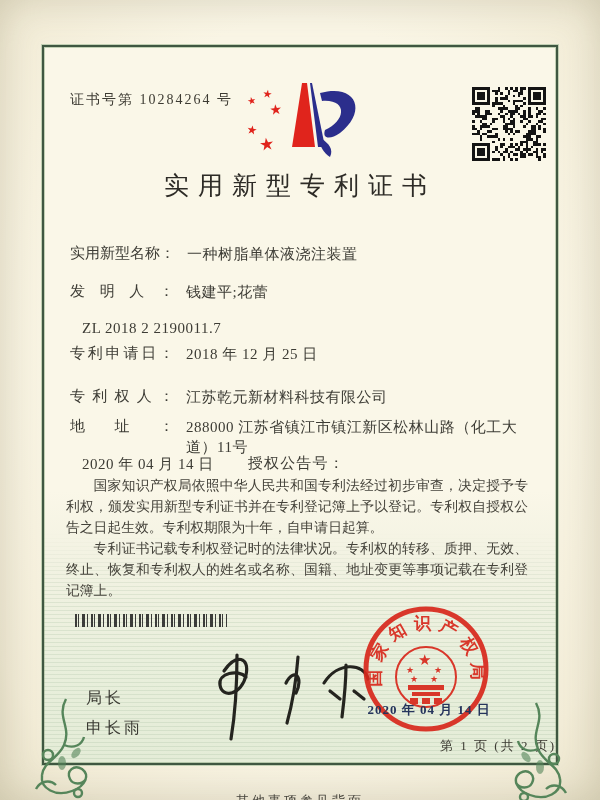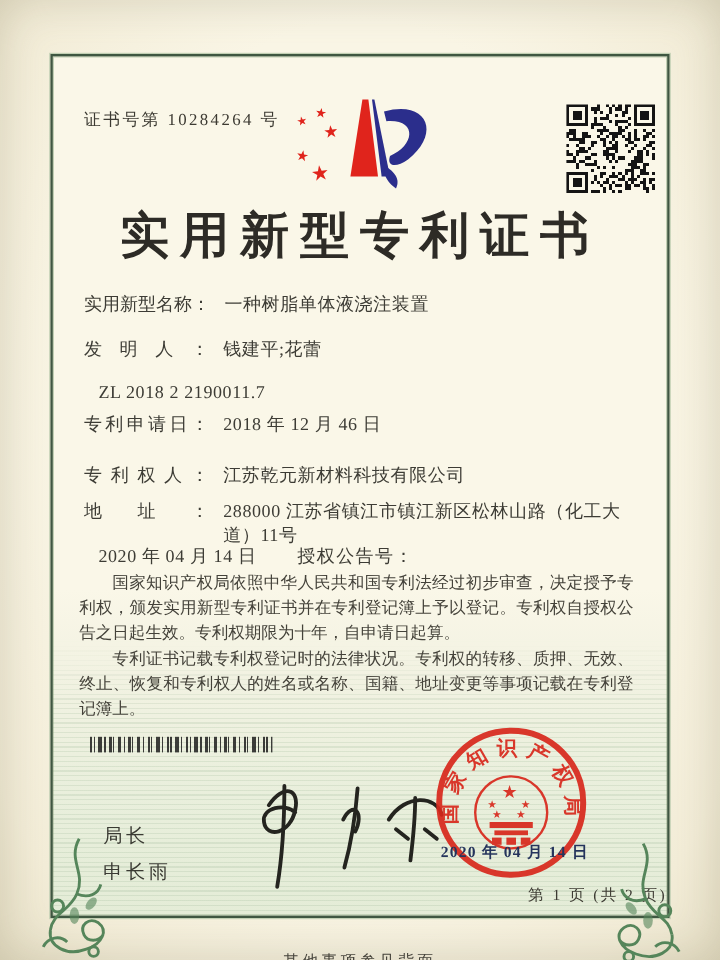--- a/index.html
+++ b/index.html
@@ -28,21 +28,21 @@
     pointer-events:none;
   }
   .certno{
     position:absolute;left:26px;top:44px;
     font-size:14px;color:#3c3a32;letter-spacing:2px;
   }
   .logo{position:absolute;left:196px;top:30px;width:132px;height:100px;}
   .qr{position:absolute;left:428px;top:40px;width:74px;height:74px;}
   .title{
     position:absolute;left:0;right:0;top:122px;
-    text-align:center;font-size:41px;font-weight:bold;color:#2d2b26;
+    text-align:center;font-size:25px;font-weight:normal;color:#2d2b26;
     letter-spacing:9px;font-family:"Liberation Serif","DejaVu Serif",serif;
   }
   .row{position:absolute;left:26px;font-size:15px;color:#3d3c35;display:flex;align-items:flex-start;}
   .lab{flex:0 0 104px;text-align:justify;text-align-last:justify;white-space:nowrap;}
   .val{margin-left:12px;max-width:360px;line-height:1.35;letter-spacing:.5px;}
   .grantrow .val{max-width:170px;}
   .grantrow .lab2{margin-left:34px;flex:0 0 96px;text-align:justify;text-align-last:justify;}
   .paras{
     position:absolute;left:22px;top:428px;width:462px;
     font-size:13.8px;line-height:21px;color:#44423a;text-align:justify;
@@ -126,21 +126,21 @@
     </div>
     <div class="row" style="top:235px">
       <span class="lab">发明人：</span>
       <span class="val">钱建平;花蕾</span>
     </div>
     <div class="row" style="top:271px">
       <span class="val">ZL 2018 2 2190011.7</span>
     </div>
     <div class="row" style="top:297px">
       <span class="lab">专利申请日：</span>
-      <span class="val">2018 年 12 月 46 日</span>
+      <span class="val">2018 年 12 月 25 日</span>
     </div>
     <div class="row" style="top:340px">
       <span class="lab">专利权人：</span>
       <span class="val">江苏乾元新材料科技有限公司</span>
     </div>
     <div class="row" style="top:370px">
       <span class="lab">地址：</span>
       <span class="val">288000 江苏省镇江市镇江新区松林山路（化工大道）11号</span>
     </div>
     <div class="row grantrow" style="top:407px">

